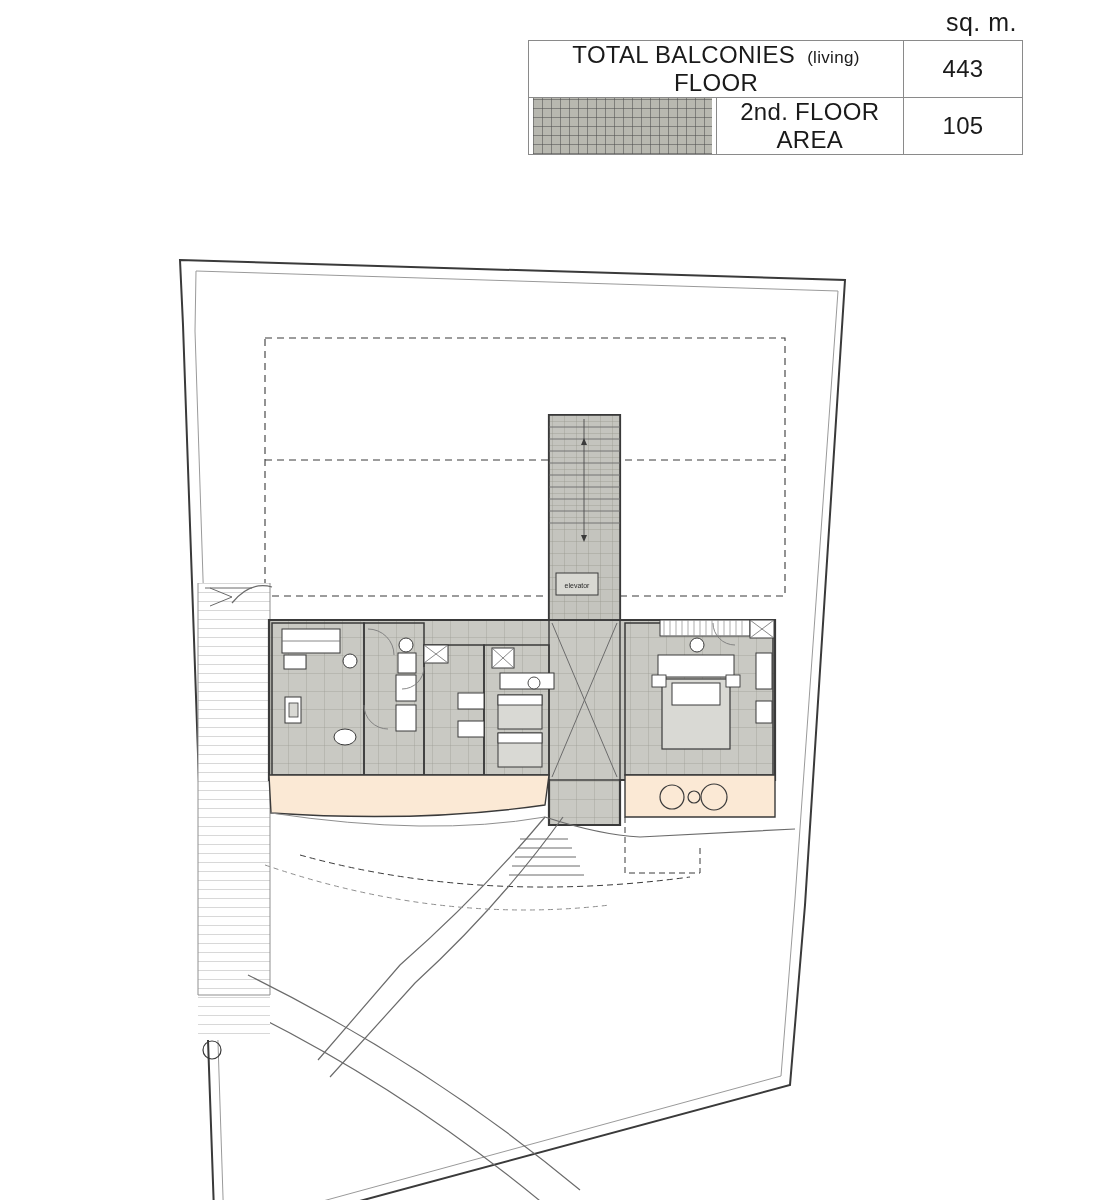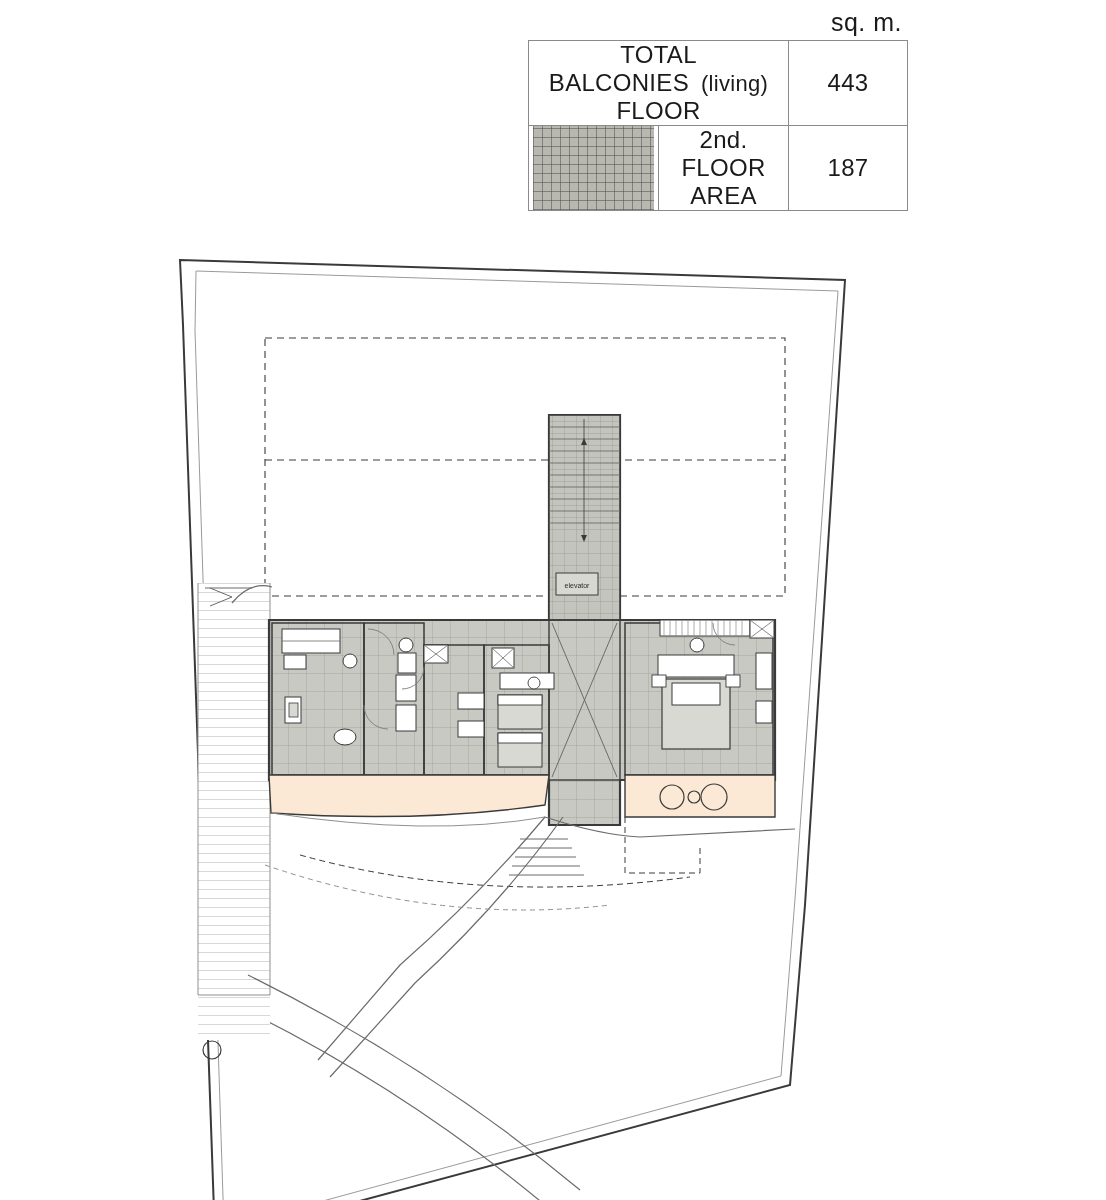--- a/index.html
+++ b/index.html
@@ -14,21 +14,21 @@
     font-family: "Liberation Sans", sans-serif;
     color: #1a1a1a;
     overflow: hidden;
   }
 
   
   #area-table-wrap {
     position: absolute;
     left: 528px;
     top: 8px;
-    width: 380px;
+    width: 495px;
   }
   #units-label {
     text-align: right;
     font-size: 25px;
     letter-spacing: 0.5px;
     color: #1a1a1a;
     padding-right: 6px;
     padding-bottom: 3px;
     font-weight: 300;
   }
@@ -70,21 +70,21 @@
   .swatch.hatch {
     background-color: #b8b8b0;
     background-image:
       repeating-linear-gradient(0deg, rgba(80,80,80,.55) 0 1px, transparent 1px 9px),
       repeating-linear-gradient(90deg, rgba(80,80,80,.55) 0 1px, transparent 1px 9px);
   }
   .swatch.balcony {
     background-color: #fbe9d5;
   }
   .sub {
-    font-size: 22px;
+    font-size: 17px;
     vertical-align: baseline;
     margin-left: 12px;
   }
 
   
   #plan-wrap {
     position: absolute;
     left: 0;
     top: 205px;
     width: 1106px;
@@ -101,21 +101,21 @@
     <tbody>
       <tr>
         <td class="label-cell full" colspan="2"><span>TOTAL BALCONIES</span><span class="sub">(living)</span><span> FLOOR</span></td>
         <td class="value-cell">443</td>
       </tr>
       <tr>
         <td class="swatch-cell">
             <div class="swatch hatch"></div>
           </td>
         <td class="label-cell">2nd. FLOOR AREA</td>
-        <td class="value-cell">187</td>
+        <td class="value-cell">105</td>
       </tr>
     </tbody>
   </table>
 </div>
 
 <div id="plan-wrap">
 <svg id="plan-svg" width="1106" height="995" viewBox="0 0 1106 995" xmlns="http://www.w3.org/2000/svg">
   <defs>
     <pattern id="tile" width="18" height="18" patternUnits="userSpaceOnUse">
       <rect width="18" height="18" fill="#c9c9c3"></rect>

